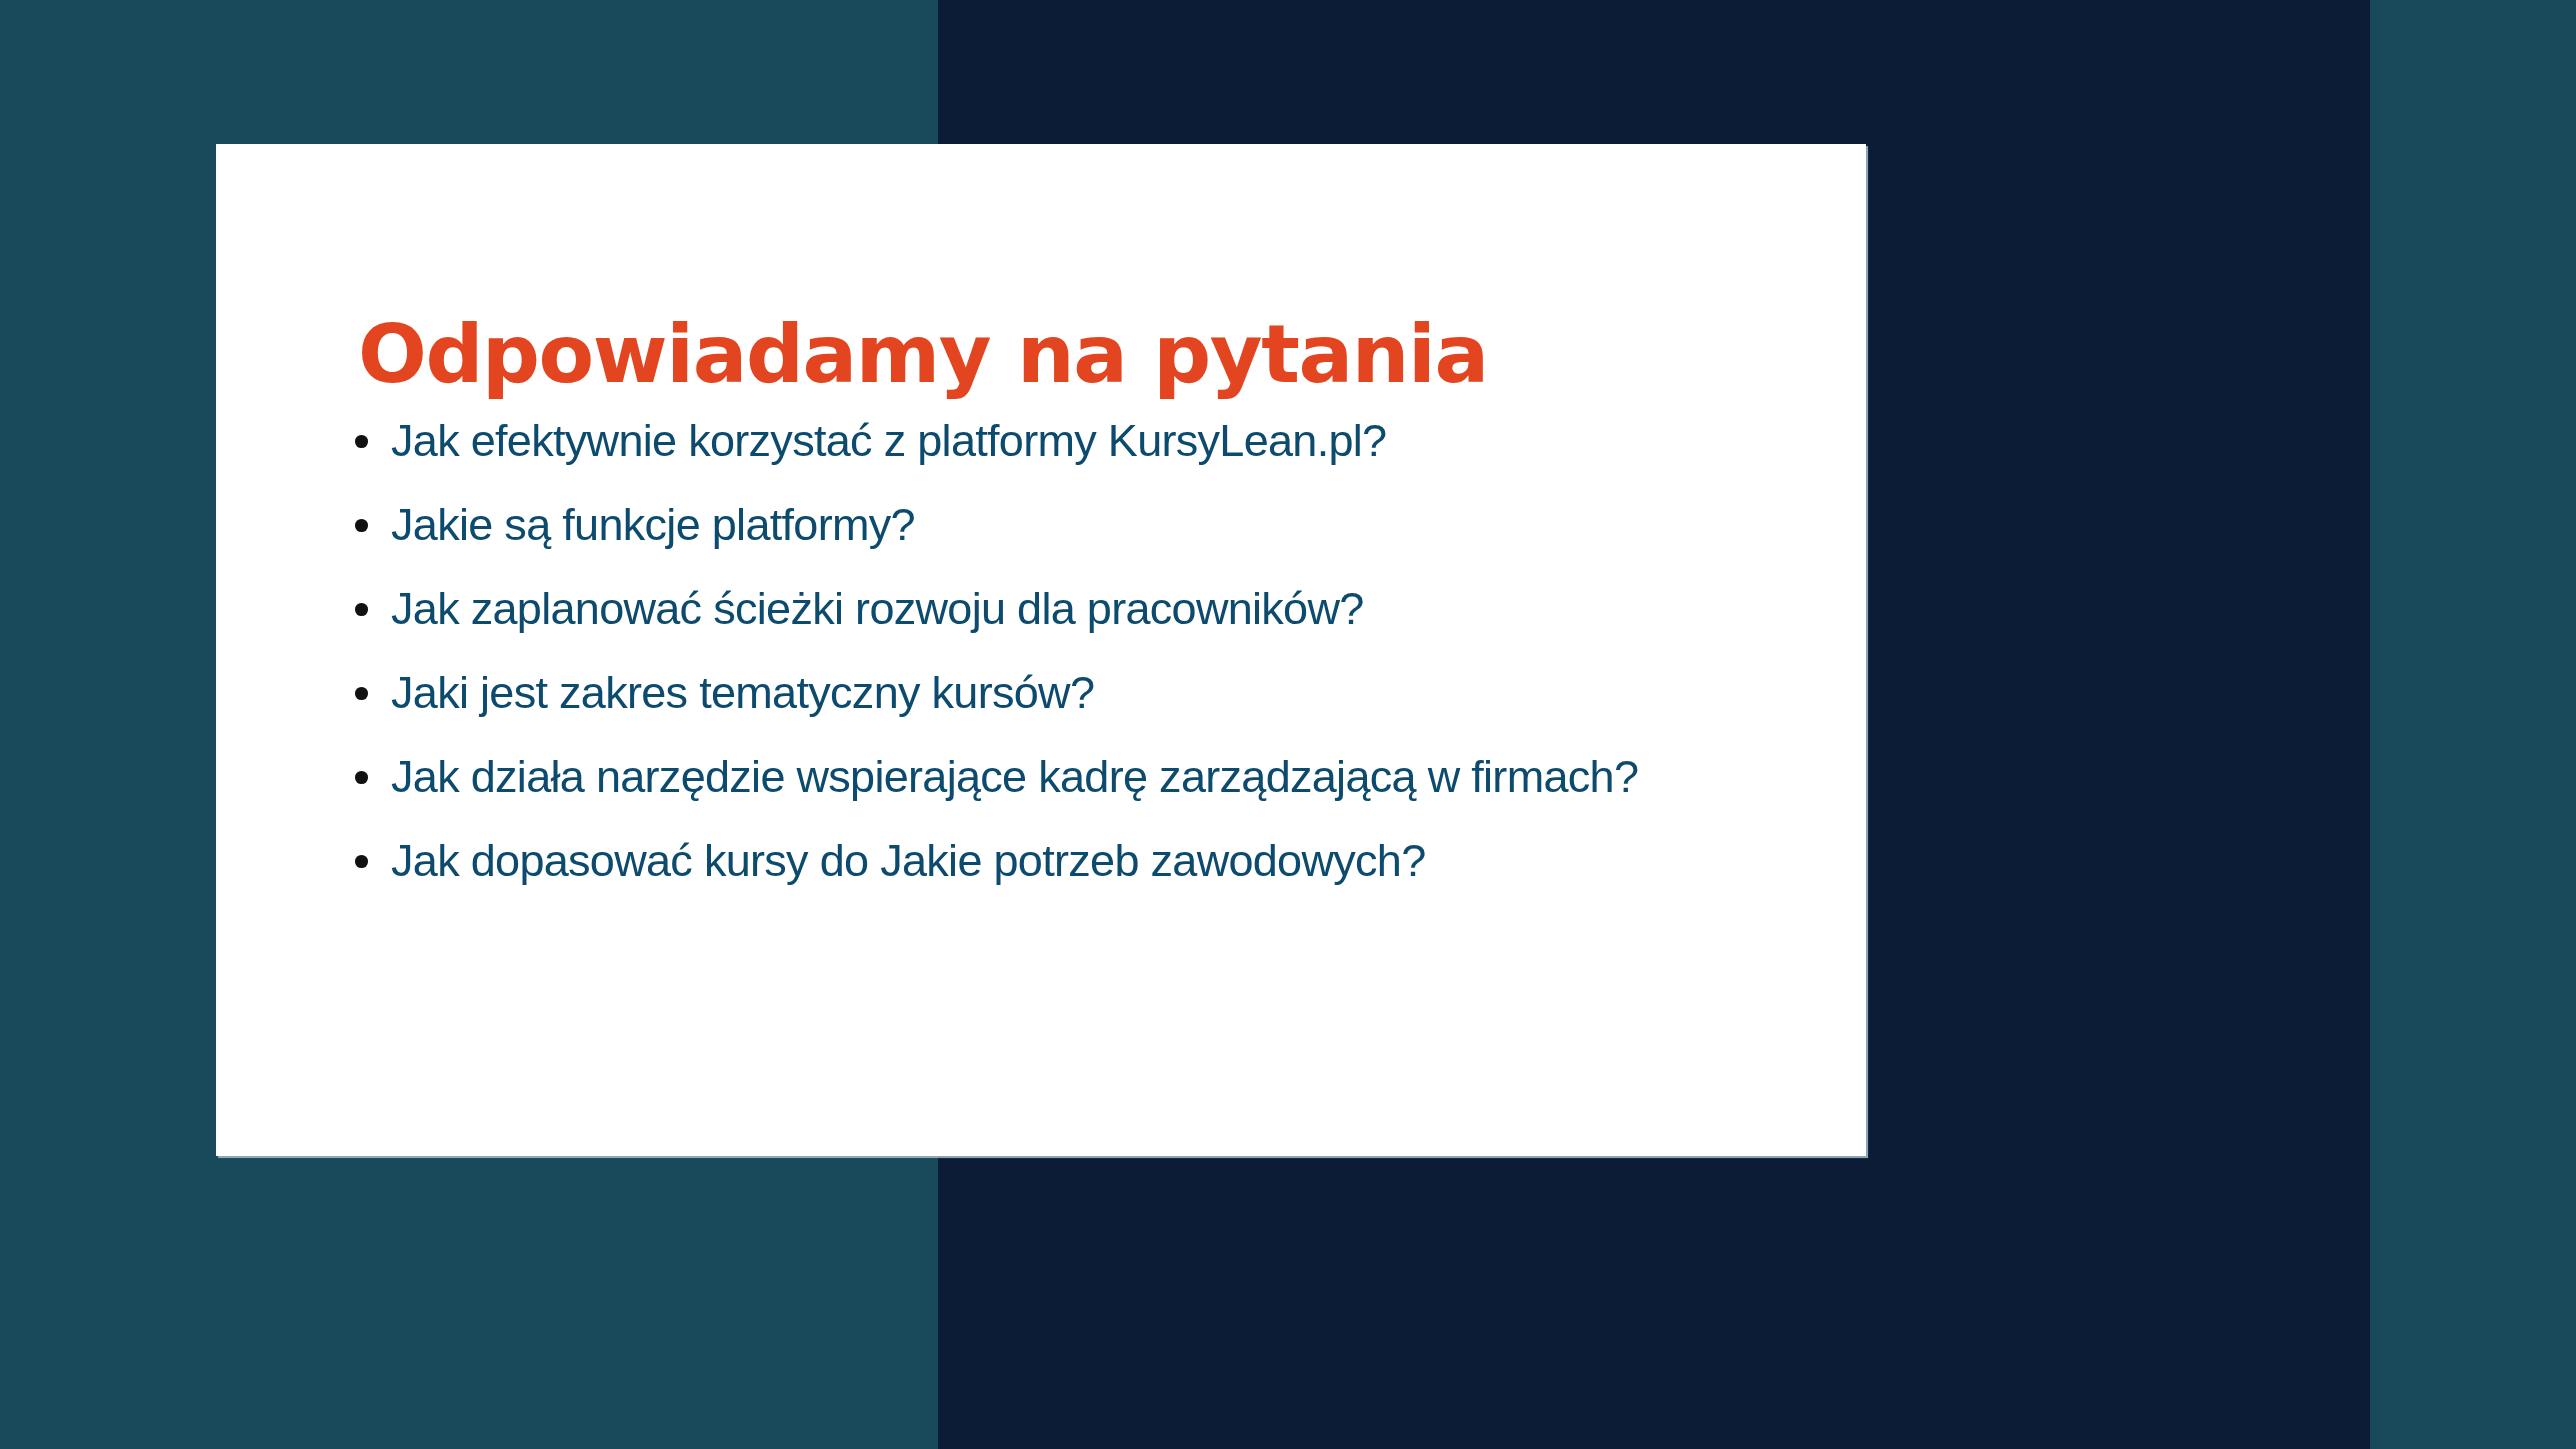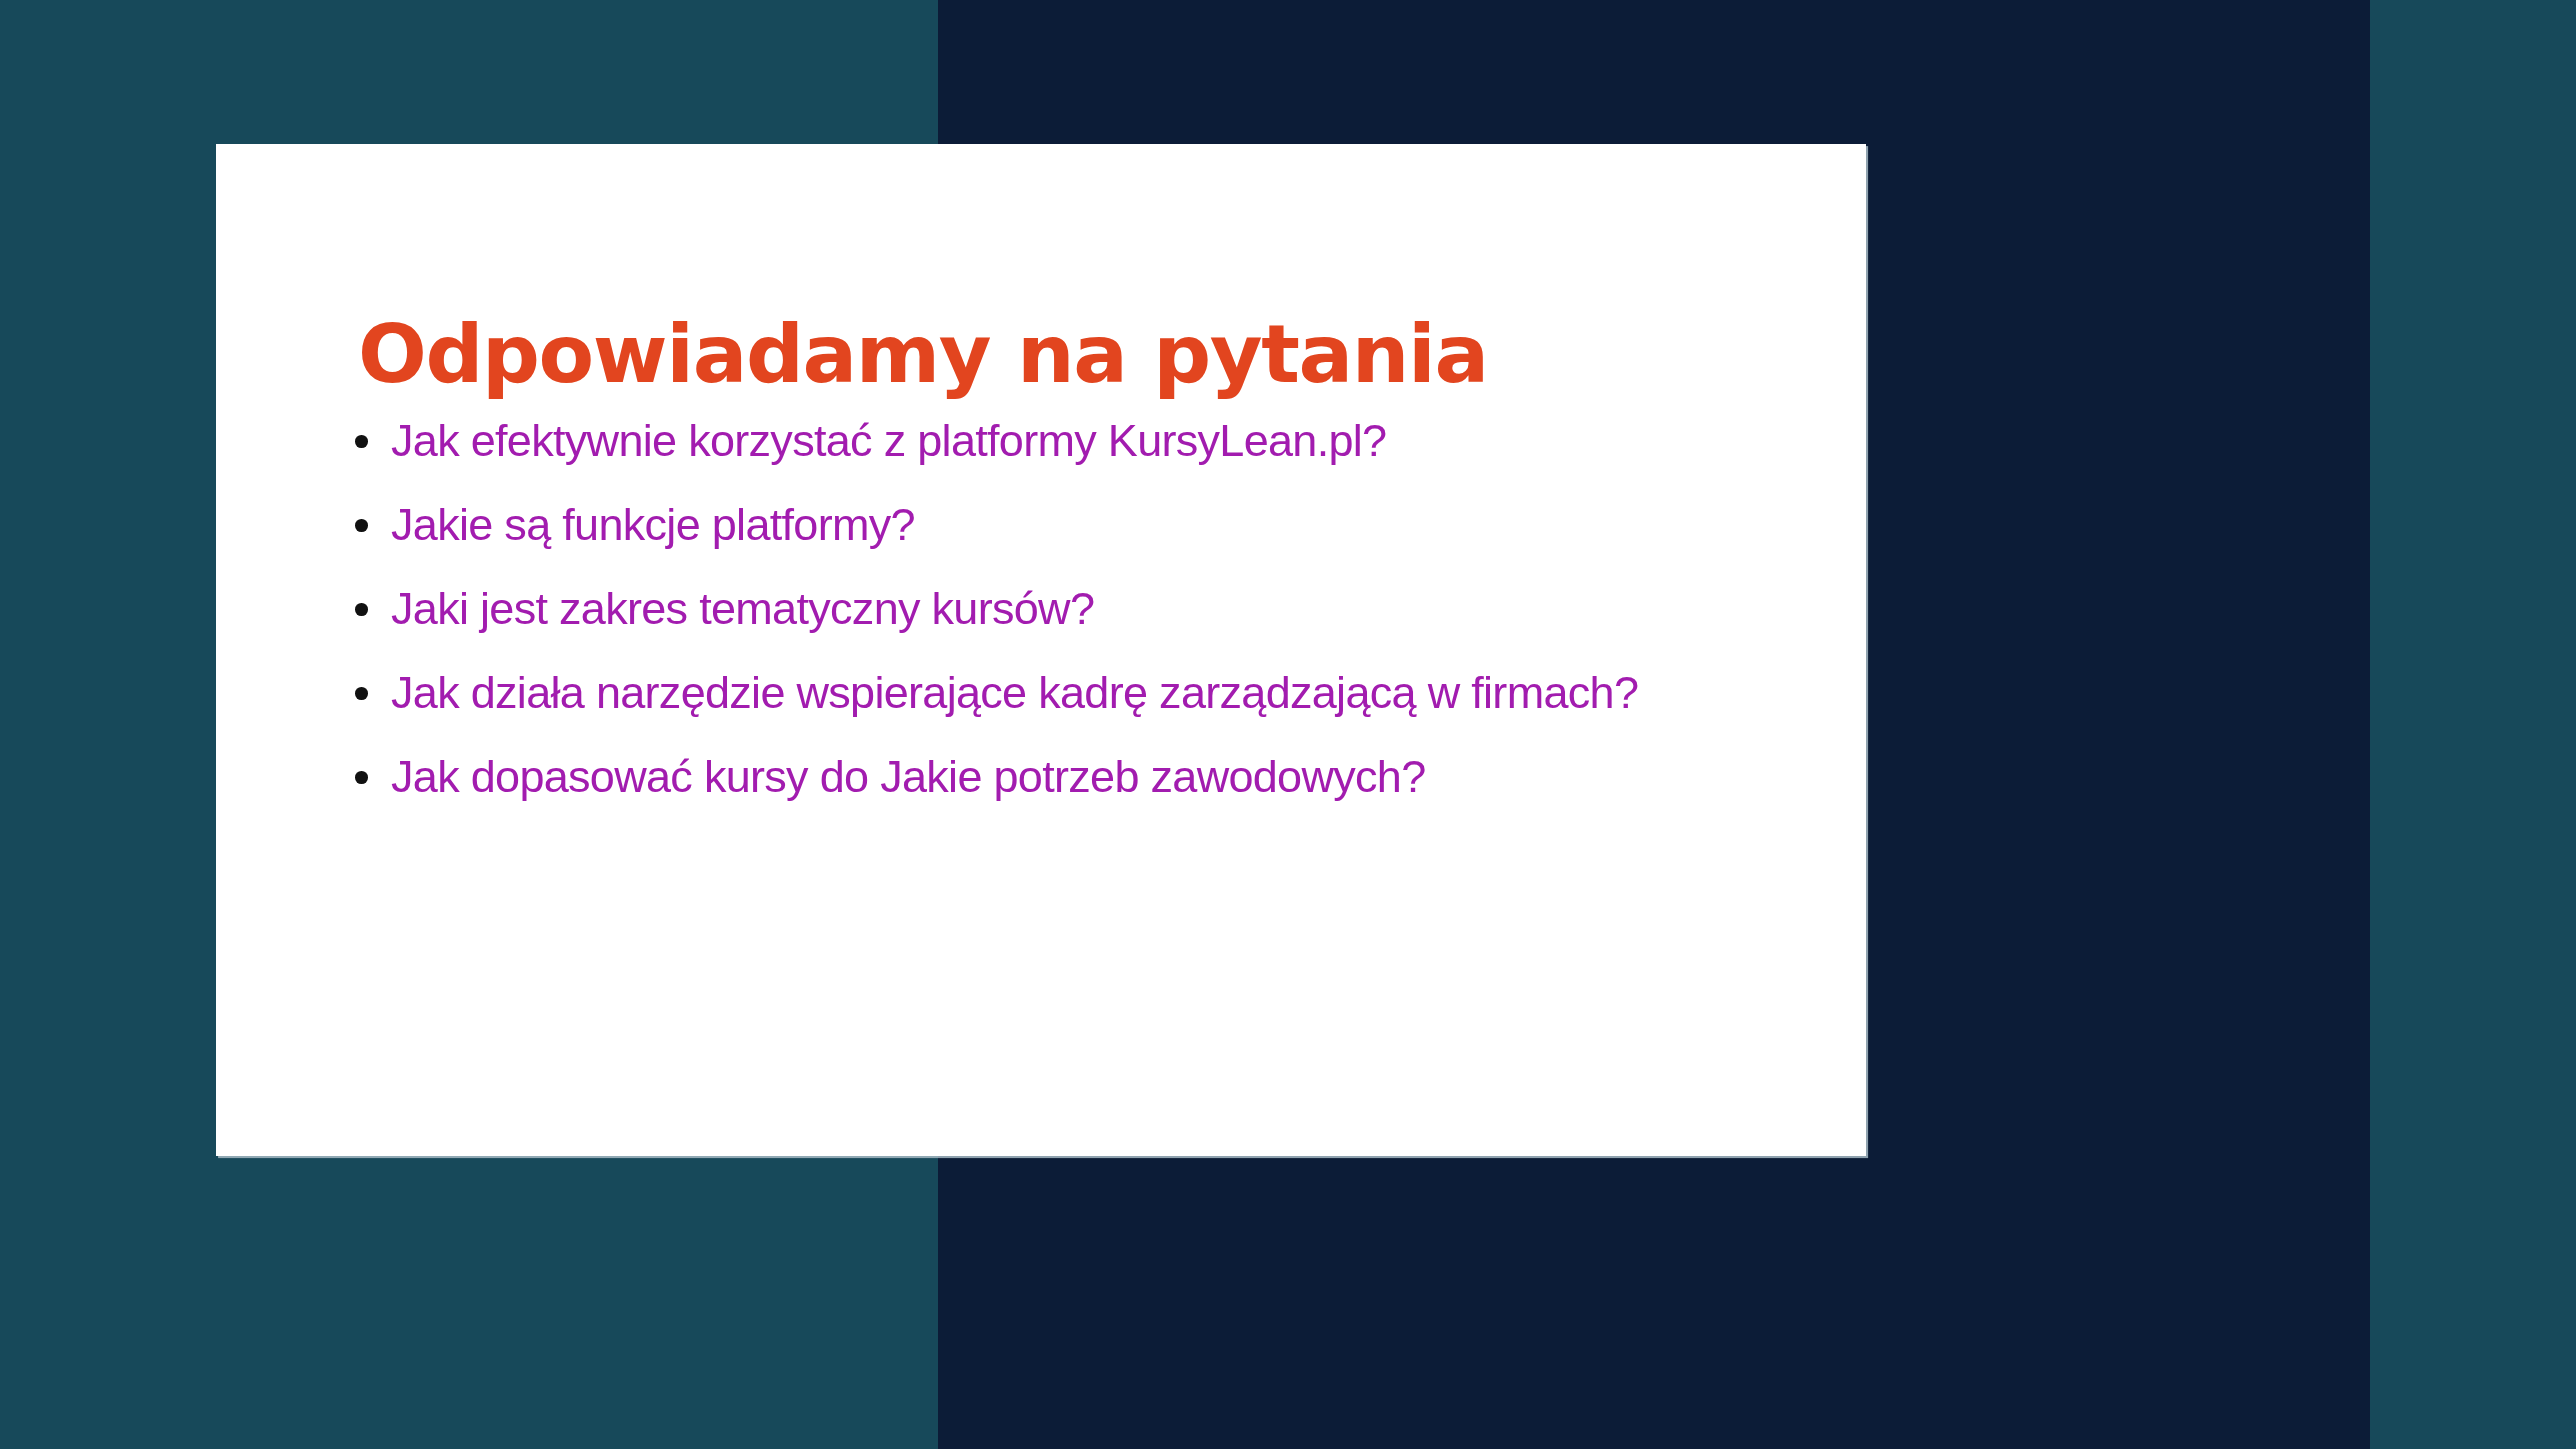--- a/index.html
+++ b/index.html
@@ -65,21 +65,21 @@
     list-style: none;
   }
   ul.questions li {
     position: relative;
     height: 45px;
     line-height: 45px;
     margin: 0 0 39px 0;
     padding-left: 33px;
     font-size: 45px;
     letter-spacing: -0.7px;
-    color: #a21caf;
+    color: #0c4a6e;
     white-space: nowrap;
   }
   ul.questions li .dot {
     position: absolute;
     left: -2.8px;
     top: 17px;
     width: 12.7px;
     height: 12.7px;
     border-radius: 50%;
     background: #111111;
@@ -100,20 +100,24 @@
       <li>
         <span class="dot"></span>
         <span>Jak efektywnie korzystać z platformy KursyLean.pl?</span>
       </li>
       <li>
         <span class="dot"></span>
         <span>Jakie są funkcje platformy?</span>
       </li>
       <li>
         <span class="dot"></span>
+        <span>Jak zaplanować ścieżki rozwoju dla pracowników?</span>
+      </li>
+      <li>
+        <span class="dot"></span>
         <span>Jaki jest zakres tematyczny kursów?</span>
       </li>
       <li>
         <span class="dot"></span>
         <span>Jak działa narzędzie wspierające kadrę zarządzającą w firmach?</span>
       </li>
       <li>
         <span class="dot"></span>
         <span>Jak dopasować kursy do Jakie potrzeb zawodowych?</span>
       </li>

